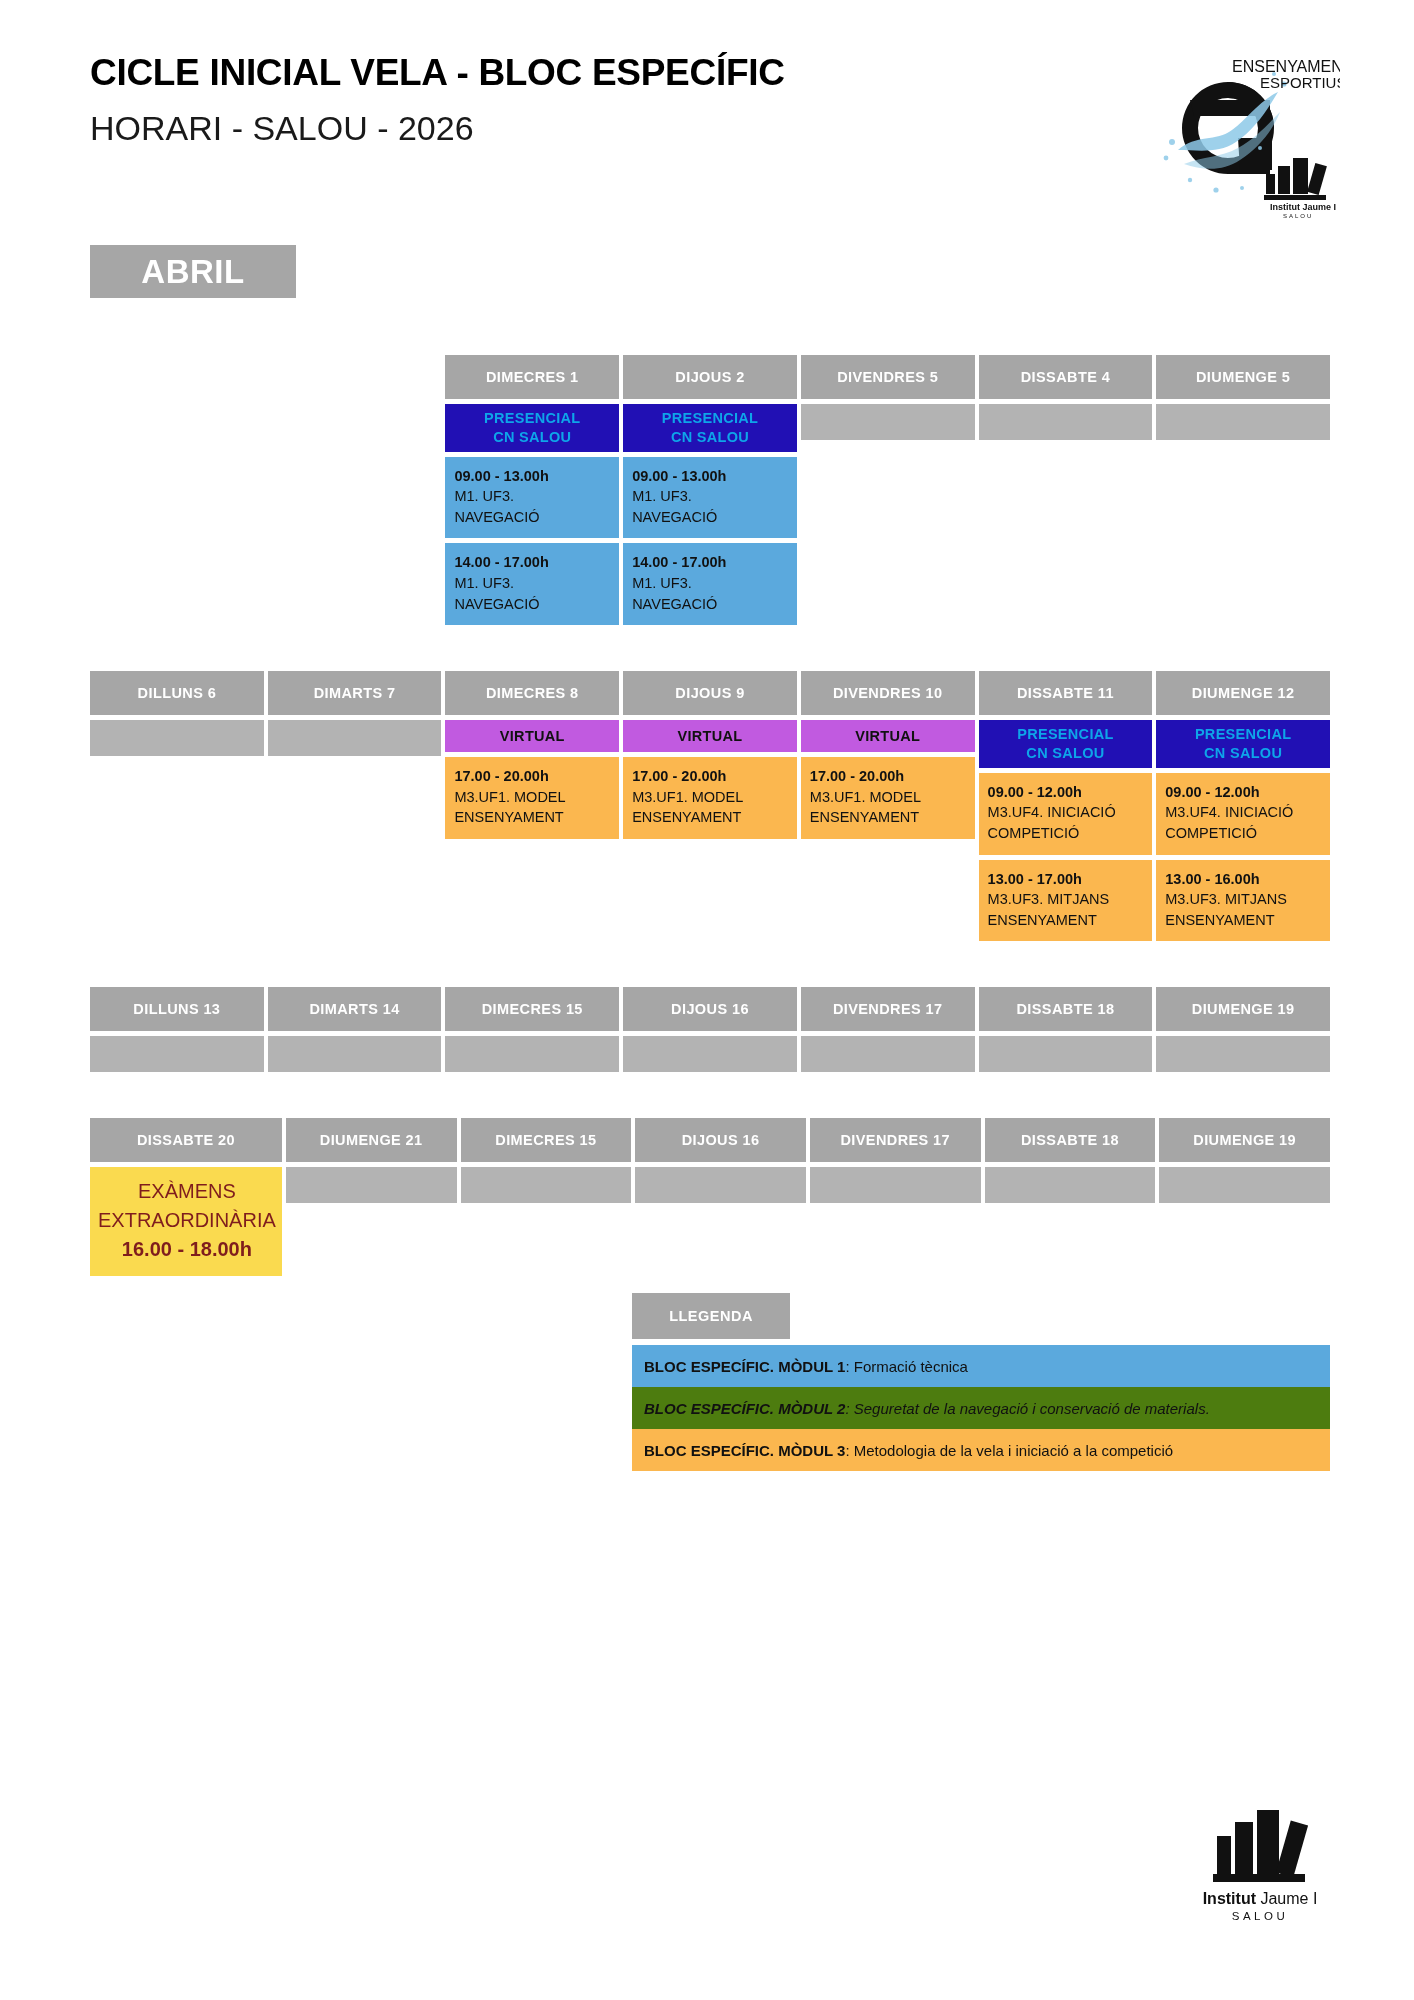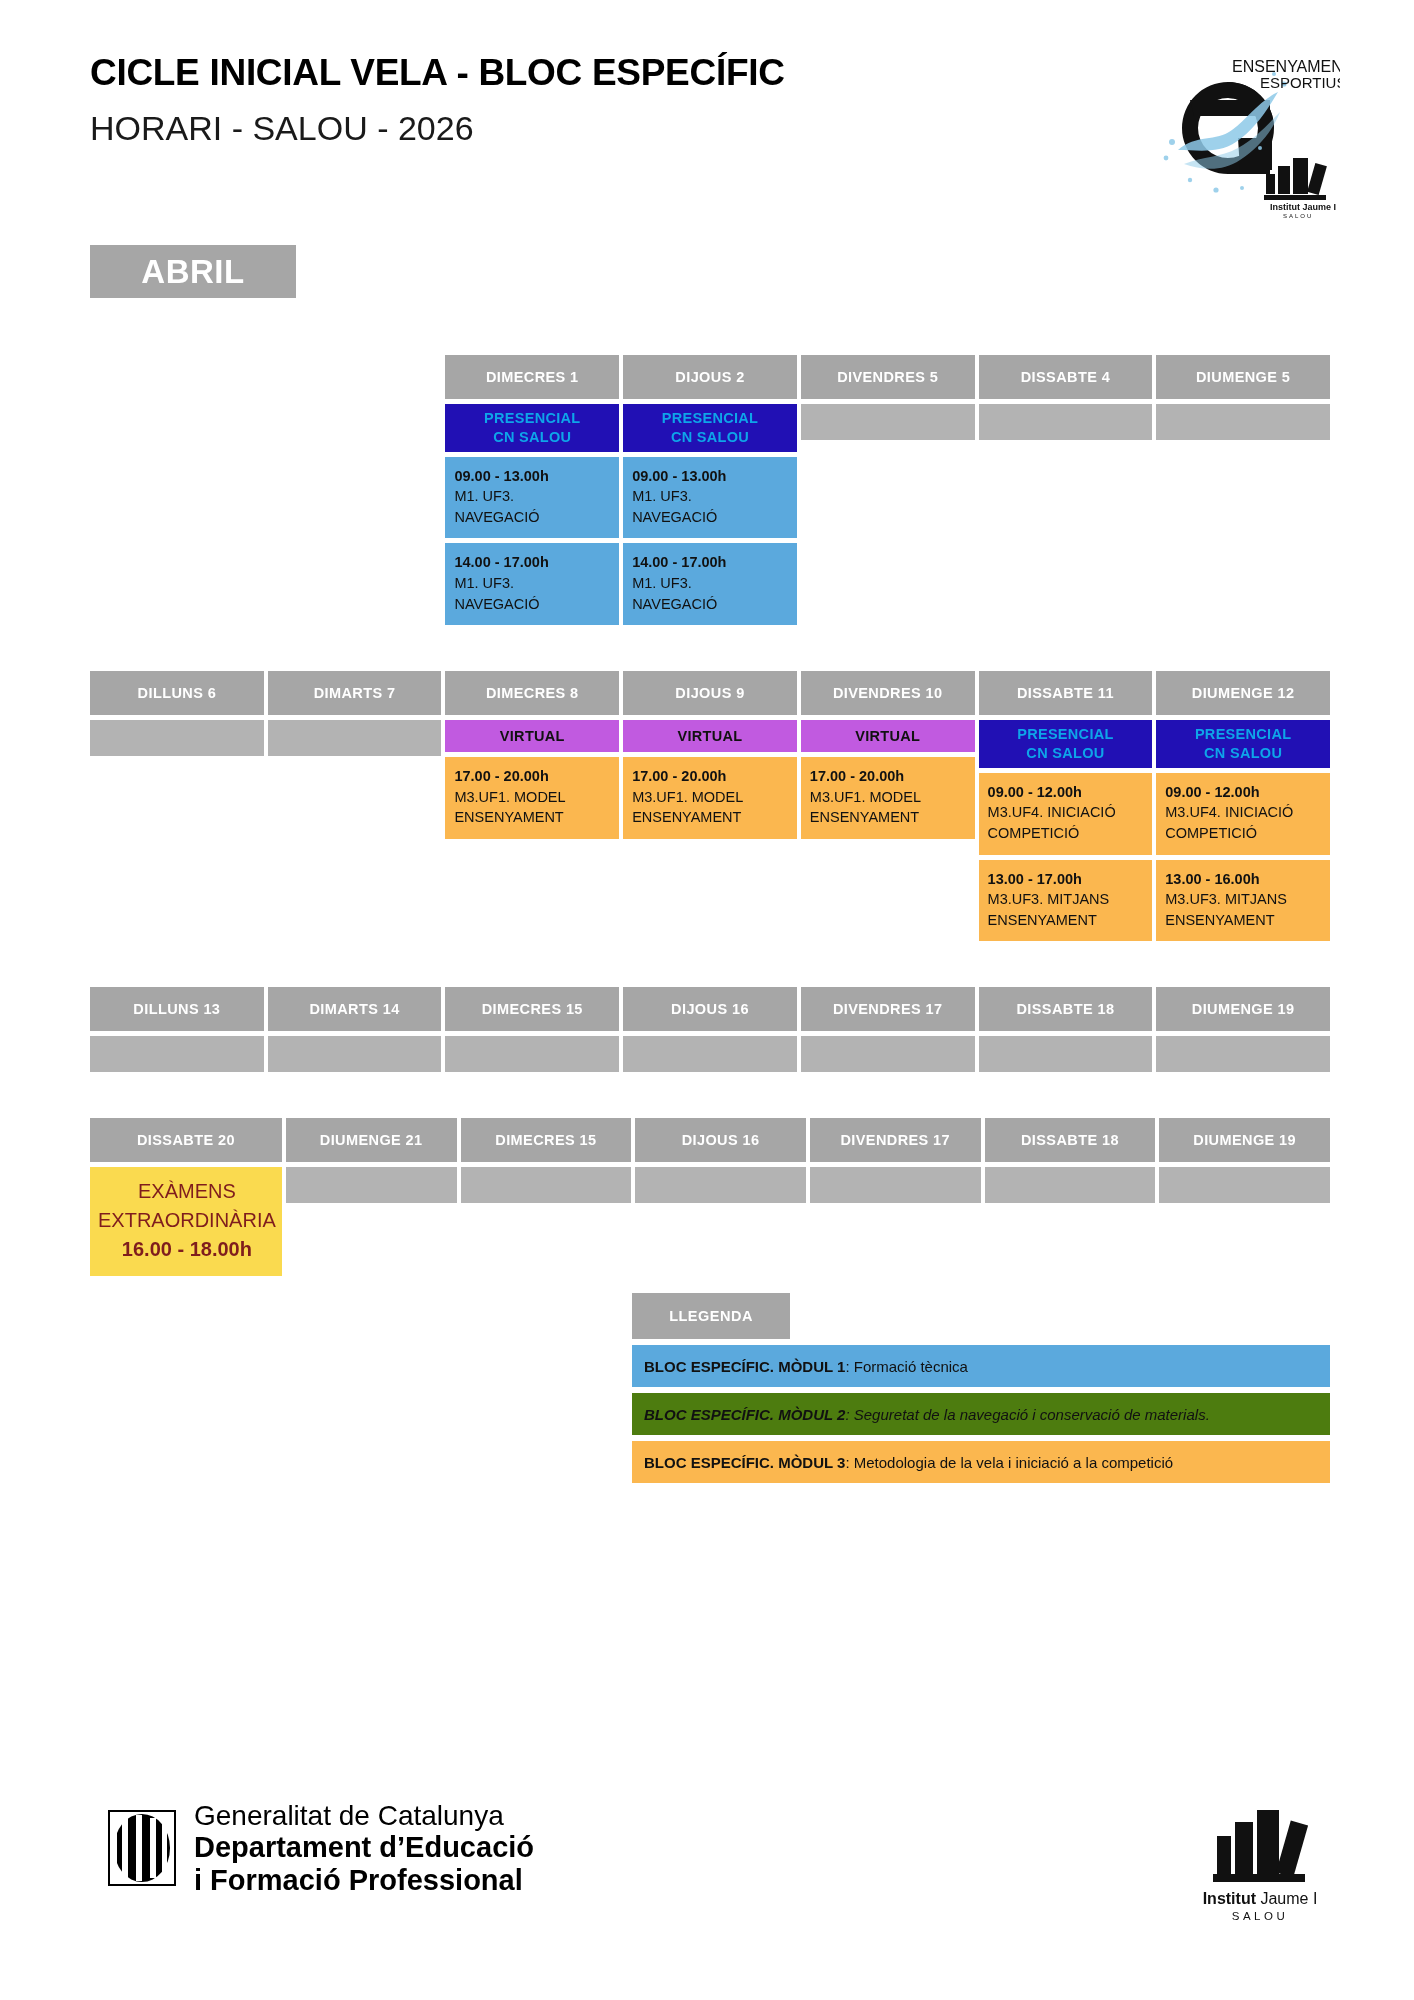--- a/index.html
+++ b/index.html
@@ -158,21 +158,21 @@
     justify-content: center;
     margin-bottom: 6px;
   }
   .legend-row {
     height: 42px;
     display: flex;
     align-items: center;
     padding-left: 12px;
     font-size: 15px;
     color: #111111;
-    margin-bottom: 6px;
+    margin-bottom: 0;
   }
   .legend-row .lg-strong { font-weight: bold; }
   .lg-1 { background: #5ba9dd; }
   .lg-2 { background: #4d7c0f; font-style: italic; }
   .lg-3 { background: #fbb74f; }
 
   
   .footer-left {
     position: absolute;
     left: 108px;
@@ -444,36 +444,20 @@
           <span class="lg-strong">BLOC ESPECÍFIC. MÒDUL 2</span>
           <span>: Seguretat de la navegació i conservació de materials.</span>
         </div>
         <div class="legend-row lg-3">
           <span class="lg-strong">BLOC ESPECÍFIC. MÒDUL 3</span>
           <span>: Metodologia de la vela i iniciació a la competició</span>
         </div>
       </div>
   </div>
 
-  <div class="footer-left">
-    <svg class="gencat-shield" viewBox="0 0 68 76" xmlns="http://www.w3.org/2000/svg">
-      <rect x="1" y="1" width="66" height="74" fill="none" stroke="#000" stroke-width="2"></rect>
-      <ellipse cx="34" cy="38" rx="28" ry="34" fill="#000"></ellipse>
-      <rect x="14" y="8" width="6" height="60" fill="#fff"></rect>
-      <rect x="28" y="5" width="6" height="66" fill="#fff"></rect>
-      <rect x="42" y="8" width="6" height="60" fill="#fff"></rect>
-      <rect x="54" y="14" width="5" height="48" fill="#fff"></rect>
-      <rect x="5" y="16" width="4" height="44" fill="#fff"></rect>
-    </svg>
-    <div class="gencat-text">
-      <div class="gc-line1">Generalitat de Catalunya</div>
-      <div class="gc-line2">Departament d’Educació</div>
-      <div class="gc-line3">i Formació Professional</div>
-    </div>
-  </div>
 
   <div class="footer-right">
     <svg width="118" height="86" viewBox="0 0 118 86" xmlns="http://www.w3.org/2000/svg">
       <g fill="#111111">
         <rect x="16" y="36" width="14" height="38"></rect>
         <rect x="34" y="22" width="18" height="52"></rect>
         <rect x="56" y="10" width="22" height="64"></rect>
         <rect x="82" y="22" width="18" height="54" transform="rotate(16 91 49)"></rect>
         <rect x="12" y="74" width="92" height="8"></rect>
       </g>

